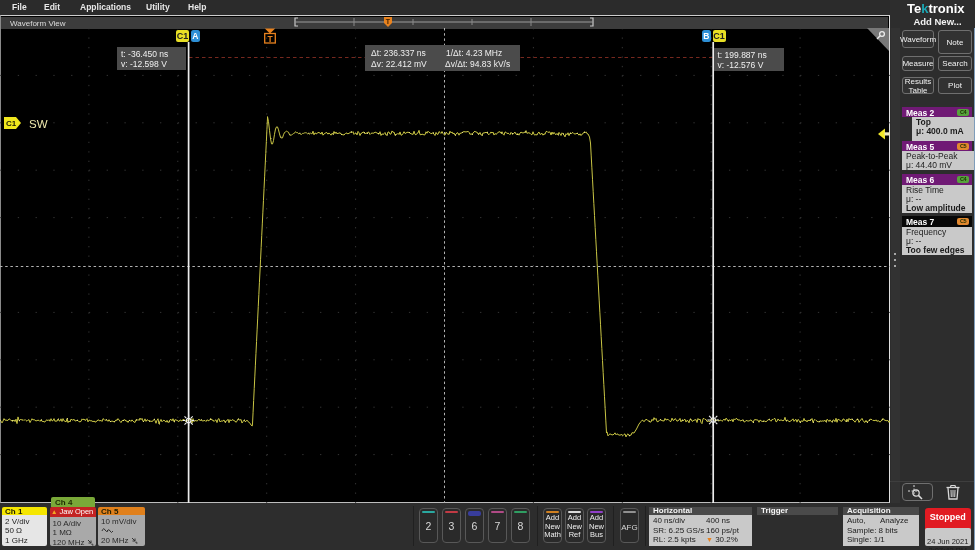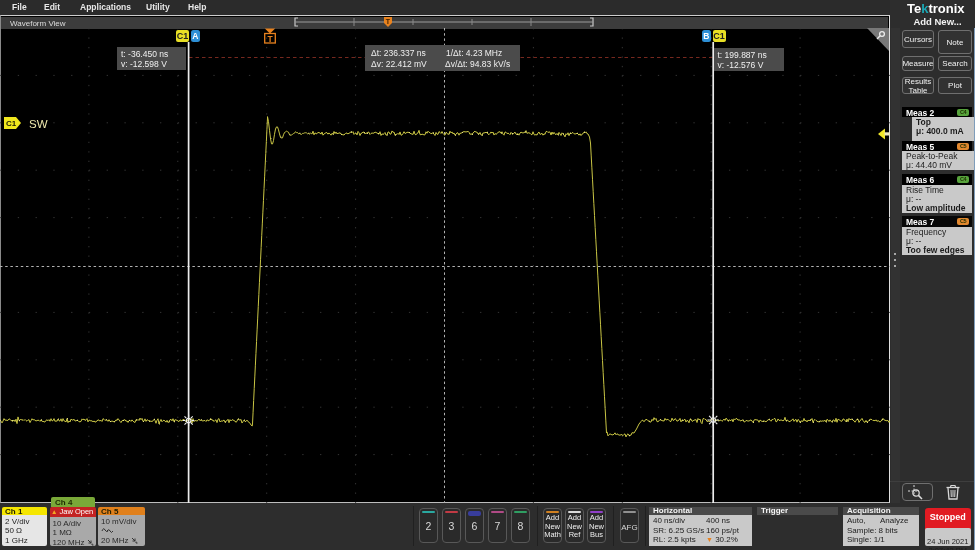--- a/index.html
+++ b/index.html
@@ -1,21 +1,21 @@
 <!DOCTYPE html>
 <html><head><meta charset="utf-8"><style>
 *{margin:0;padding:0;box-sizing:border-box;}
 html,body{width:975px;height:550px;background:#2d2d2d;font-family:"Liberation Sans",sans-serif;overflow:hidden;}
 #scr{position:relative;width:975px;height:550px;background:#2d2d2d;}
 .abs{position:absolute;}
 .menu{color:#e8e8e8;font-size:8.5px;font-weight:bold;}
 .rbox{background:#4b4b4b;color:#f0f0f0;font-size:8.5px;line-height:10.8px;padding:1.5px 4px;white-space:nowrap;}
 .btn{background:#323232;border:1px solid #6f6f6f;border-radius:3px;color:#f2f2f2;
  display:flex;align-items:center;justify-content:center;text-align:center;font-size:8px;line-height:9px;}
-.mhead{background:#000000;color:#fff;font-size:8.5px;font-weight:bold;padding:1px 0 0 4px;}
+.mhead{background:#701a75;color:#fff;font-size:8.5px;font-weight:bold;padding:1px 0 0 4px;}
 .mbody{background:#c9c9c9;color:#1c1c1c;font-size:8.5px;line-height:9.4px;padding:1px 0 0 4px;}
 .pill{position:absolute;right:3px;top:2px;width:12px;height:7px;border-radius:2px;font-size:5.5px;font-weight:bold;color:#1e3000;text-align:center;line-height:7px;letter-spacing:-0.5px;}
 .chbtn{position:absolute;top:508px;width:19px;height:35px;background:#2a2a2a;border:1px solid #585858;border-radius:4px;color:#ececec;}
 .stripe{position:absolute;left:2px;right:2px;top:2px;height:2px;border-radius:1px;}
 .num{position:absolute;left:0;right:0;top:11px;text-align:center;font-size:10.5px;color:#d8d8d8;}
 .addl{position:absolute;left:0;right:0;top:5px;text-align:center;font-size:7.5px;line-height:8.5px;color:#f0f0f0;}
 .phead{background:#4a4a4a;color:#f5f5f5;font-size:8px;font-weight:bold;padding:0 0 0 4px;height:8.5px;line-height:8.5px;}
 .pbody{background:#c9c9c9;color:#1c1c1c;font-size:8px;line-height:9.5px;padding:1.5px 0 0 4px;position:relative;}
 .chh{font-size:8px;font-weight:bold;color:#1d1d00;padding:0 0 0 3px;height:8.5px;line-height:9px;}
 .chb{font-size:8px;color:#222;line-height:9.7px;padding:1.5px 0 0 3px;white-space:nowrap;}
@@ -113,21 +113,21 @@
  <text x="26" y="11.5" font-size="11.5" fill="#efe9ae">SW</text>
 </svg>
 
 <div class="abs" style="left:890.5px;top:28px;width:9.5px;height:475px;background:#323232;"></div>
 <div class="abs" style="left:894px;top:253px;width:2px;height:2px;background:#cfcfcf;border-radius:50%;"></div>
 <div class="abs" style="left:894px;top:259px;width:2px;height:2px;background:#cfcfcf;border-radius:50%;"></div>
 <div class="abs" style="left:894px;top:265px;width:2px;height:2px;background:#cfcfcf;border-radius:50%;"></div>
 
 <div class="abs" style="left:907px;top:0.5px;width:70px;height:14px;font-size:13px;font-weight:bold;color:#fff;letter-spacing:0px;">Te<span style="color:#1ba8b5;">k</span>tronix</div>
 <div class="abs" style="left:900px;top:16px;width:75px;text-align:center;font-size:9.5px;font-weight:bold;color:#f2f2f2;">Add New...</div>
-<div class="abs btn" style="left:902px;top:30px;width:32px;height:18px;">Cursors</div>
+<div class="abs btn" style="left:902px;top:30px;width:32px;height:18px;">Waveform</div>
 <div class="abs btn" style="left:938px;top:30px;width:34px;height:24px;">Note</div>
 <div class="abs btn" style="left:902px;top:56px;width:32px;height:15px;">Measure</div>
 <div class="abs btn" style="left:938px;top:56px;width:34px;height:15px;">Search</div>
 <div class="abs btn" style="left:902px;top:77px;width:32px;height:17px;">Results<br>Table</div>
 <div class="abs btn" style="left:938px;top:77px;width:34px;height:17px;">Plot</div>
 
 <div class="abs mhead" style="left:902px;top:106.5px;width:70px;height:10.5px;">Meas 2<span class="pill" style="background:#57a33c;">C4</span></div>
 <div class="abs mbody" style="left:912px;top:117px;width:70px;height:24px;font-weight:bold;">Top<br>μ: 400.0 mA</div>
 <div class="abs mhead" style="left:902px;top:140.5px;width:70px;height:10.5px;">Meas 5<span class="pill" style="background:#e2882f;">C5</span></div>
 <div class="abs mbody" style="left:902px;top:151px;width:92px;height:19px;">Peak-to-Peak<br>μ: 44.40 mV</div>

